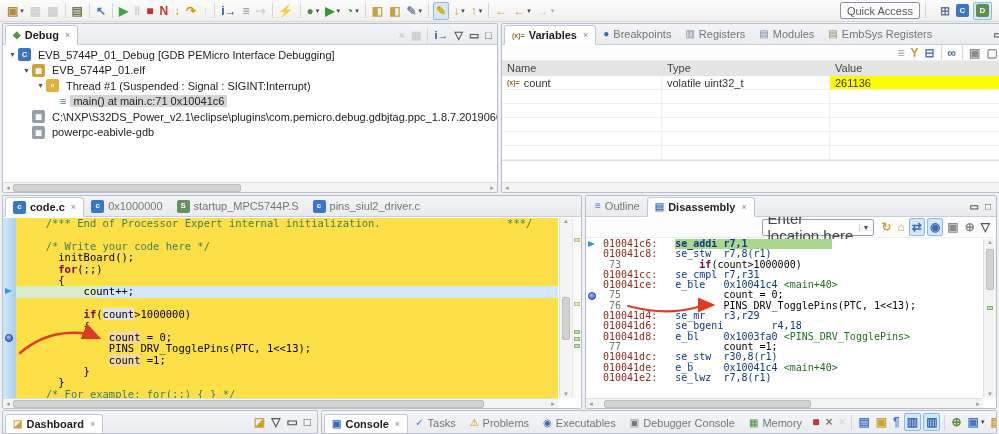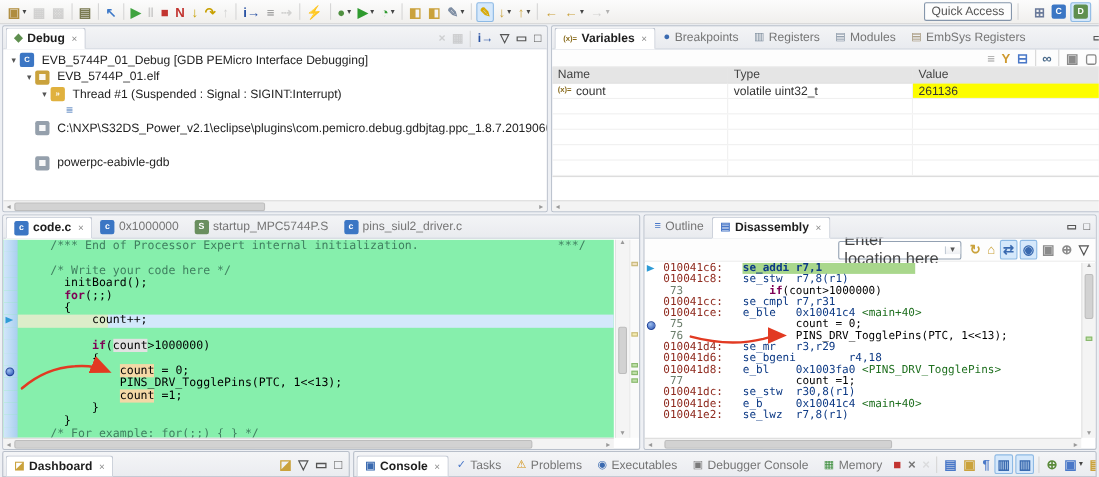--- a/index.html
+++ b/index.html
@@ -264,29 +264,30 @@
           <span class="tico">
             <span class="chip" style="background: rgb(224, 177, 62); font-size: 7px;">»</span>
           </span>
           <span class="tlab">Thread #1 (Suspended : Signal : SIGINT:Interrupt)</span>
         </div>
         <div class="trow" style="padding-left: 46px;">
           <span class="texp"></span>
           <span class="tico">
             <span class="tg-sym" style="color: rgb(59, 110, 181);">≡</span>
           </span>
+          <span class="tlab sel">main() at main.c:71 0x10041c6</span>
         </div>
         <div class="trow" style="padding-left: 18px;">
           <span class="texp"></span>
           <span class="tico">
             <span class="chip" style="background: rgb(149, 160, 172); font-size: 7px;">▦</span>
           </span>
           <span class="tlab">C:\NXP\S32DS_Power_v2.1\eclipse\plugins\com.pemicro.debug.gdbjtag.ppc_1.8.7.201906071634\win32\pegdbs</span>
         </div>
-        <div class="trow" style="padding-left: 18px; margin-top: 16px;">
+        <div class="trow" style="padding-left: 18px;">
           <span class="texp"></span>
           <span class="tico">
             <span class="chip" style="background: rgb(149, 160, 172); font-size: 7px;">▦</span>
           </span>
           <span class="tlab">powerpc-eabivle-gdb</span>
         </div>
       </div>
     <div class="hsb" style="right:0">
       <span class="arr">◂</span>
       <span class="track">
@@ -420,21 +421,21 @@
         </div>
         <div class="tab">
           <span class="chip" style="background: rgb(106, 143, 95);">S</span>
           <span class="tl">startup_MPC5744P.S</span>
         </div>
         <div class="tab">
           <span class="chip" style="background: rgb(59, 118, 196);">c</span>
           <span class="tl">pins_siul2_driver.c</span>
         </div>
       </div>
-    <div id="ed-code" style="position:absolute;left:0;top:22px;right:23px;bottom:10px;overflow:hidden;background:#86efac">
+    <div id="ed-code" style="position:absolute;left:0;top:22px;right:23px;bottom:10px;overflow:hidden;background:#fde047">
         <div class="cl"><span class="mg"></span><span class="ct"><span class="sg-cm">  /*** End of Processor Expert internal initialization.                    ***/</span></span></div>
         <div class="cl"><span class="mg"></span><span class="ct"><span class="sg-pl"></span></span></div>
         <div class="cl"><span class="mg"></span><span class="ct"><span class="sg-cm">  /* Write your code here */</span></span></div>
         <div class="cl"><span class="mg"></span><span class="ct"><span class="sg-pl">    initBoard();</span></span></div>
         <div class="cl"><span class="mg"></span><span class="ct"><span class="sg-pl">    </span><span class="sg-kw">for</span><span class="sg-pl">(;;)</span></span></div>
         <div class="cl"><span class="mg"></span><span class="ct"><span class="sg-pl">    {</span></span></div>
         <div class="cl cur"><span class="mg"><span class="ipico"></span></span><span class="ct"><span class="sg-pl">        count++;</span></span></div>
         <div class="cl"><span class="mg"></span><span class="ct"><span class="sg-pl"></span></span></div>
         <div class="cl"><span class="mg"></span><span class="ct"><span class="sg-pl">        </span><span class="sg-kw">if</span><span class="sg-pl">(</span><span class="sg-occr">count</span><span class="sg-pl">&gt;1000000)</span></span></div>
         <div class="cl"><span class="mg"></span><span class="ct"><span class="sg-pl">        {</span></span></div>

